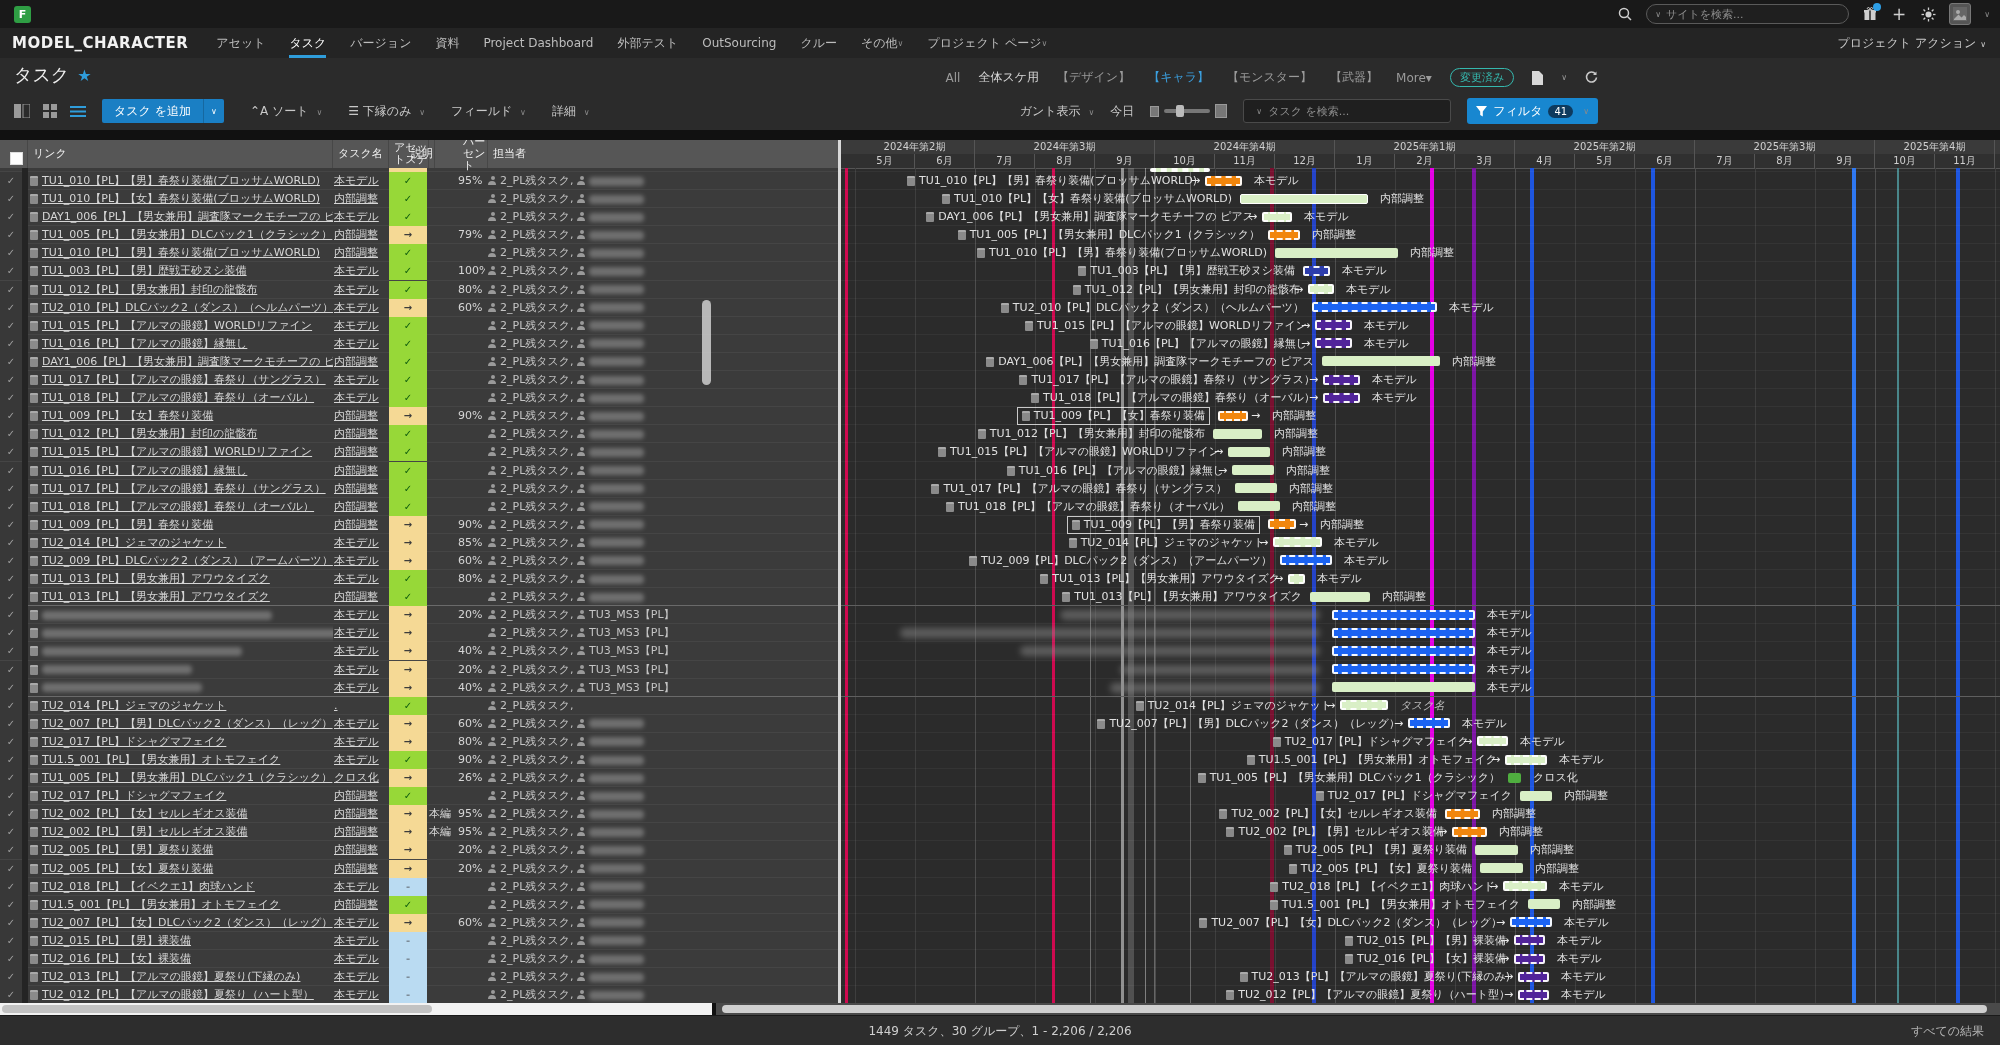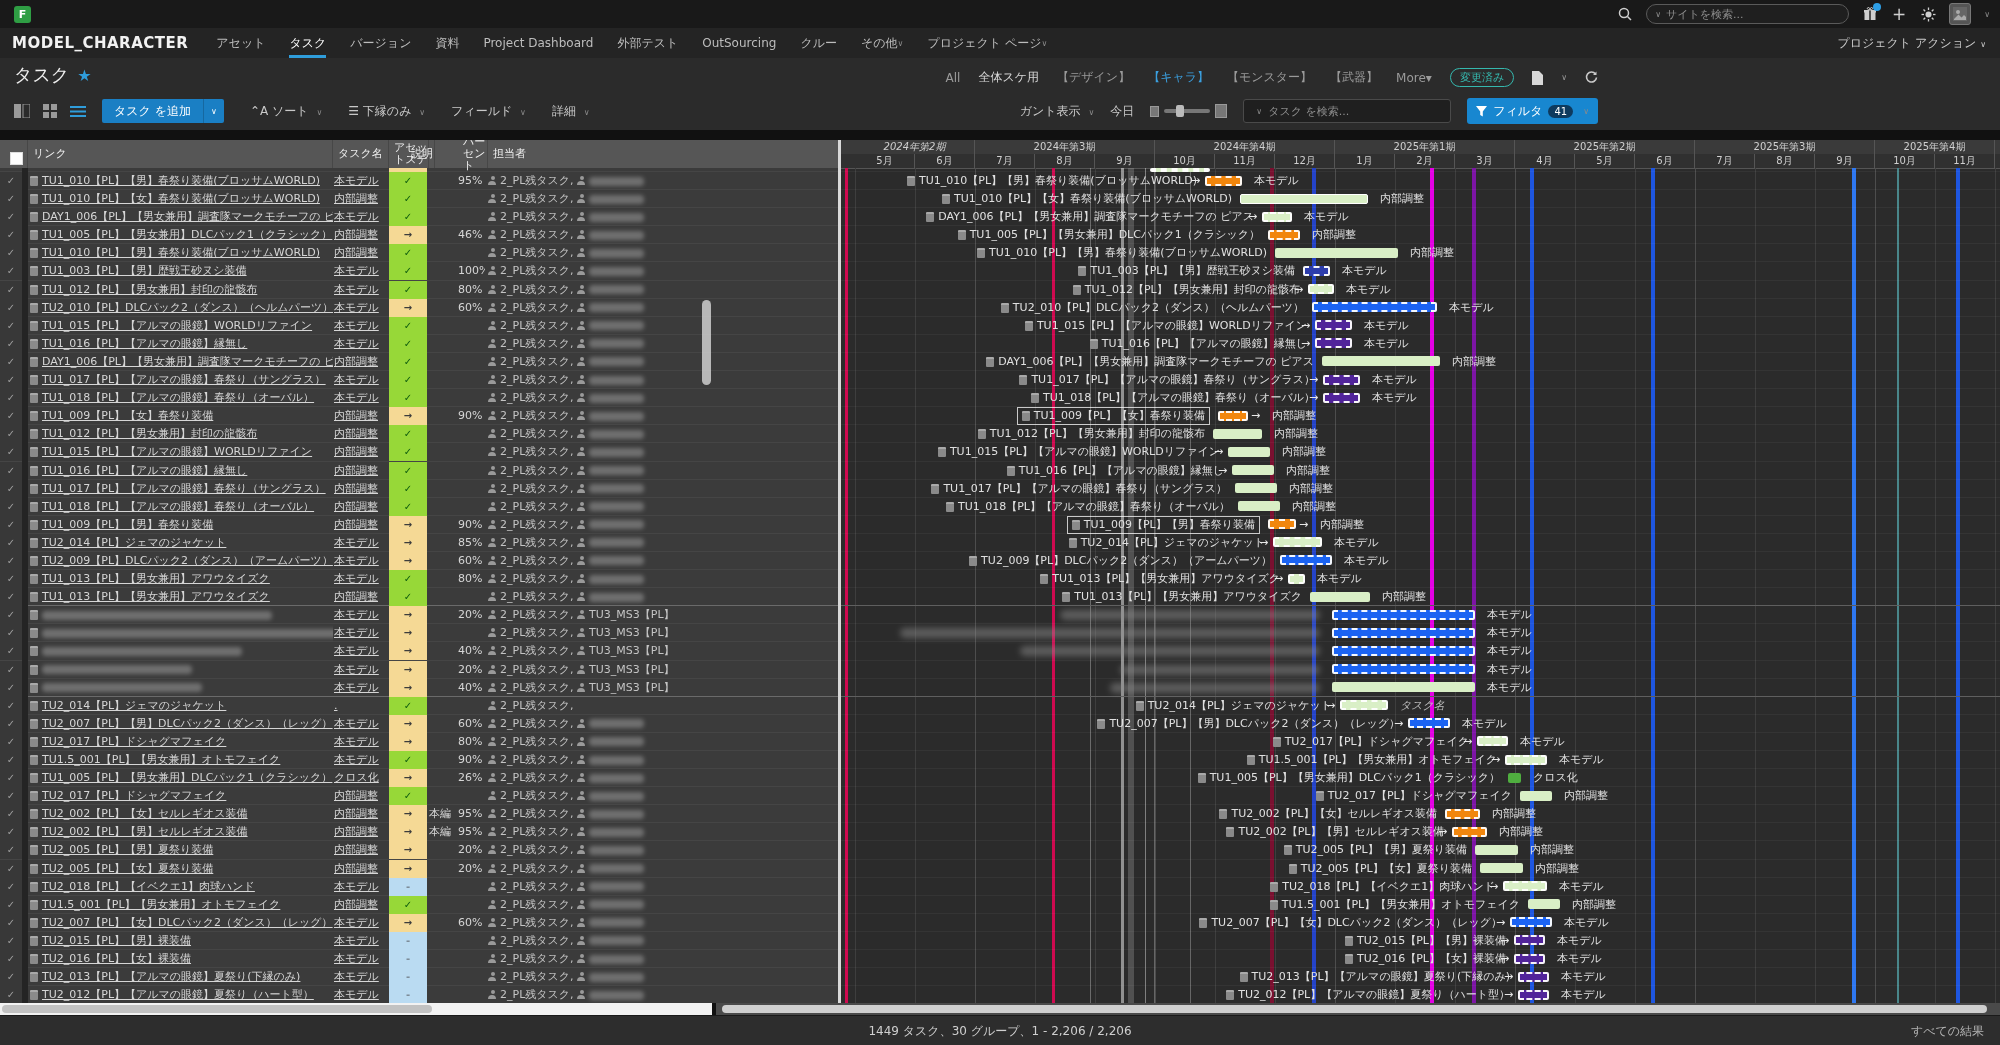--- a/index.html
+++ b/index.html
@@ -321,21 +321,21 @@
         <div class="tcell pct"></div>
         <div class="tcell asg"><span class="person"></span>2_PL残タスク, <span class="person"></span><span class="blob" style="width: 55px;"></span></div>
       </div>
       <div class="trow">
         <div class="tcell chk">✓</div>
         <div class="tcell gut"></div>
         <div class="tcell lnk"><span class="cube"></span>TU1_005【PL】【男女兼用】DLCパック1（クラシック）</div>
         <div class="tcell tsk">内部調整</div>
         <div class="tcell sta a">→</div>
         <div class="tcell dsc"></div>
-        <div class="tcell pct">46%</div>
+        <div class="tcell pct">79%</div>
         <div class="tcell asg"><span class="person"></span>2_PL残タスク, <span class="person"></span><span class="blob" style="width: 55px;"></span></div>
       </div>
       <div class="trow">
         <div class="tcell chk">✓</div>
         <div class="tcell gut"></div>
         <div class="tcell lnk"><span class="cube"></span>TU1_010【PL】【男】春祭り装備(ブロッサムWORLD)</div>
         <div class="tcell tsk">内部調整</div>
         <div class="tcell sta c">✓</div>
         <div class="tcell dsc"></div>
         <div class="tcell pct"></div>
@@ -751,21 +751,21 @@
         <div class="tcell pct"></div>
         <div class="tcell asg"><span class="person"></span>2_PL残タスク, <span class="person"></span><span class="blob" style="width: 55px;"></span></div>
       </div>
     </div>
 </div>
 <div id="vscroll-pill"></div>
 <div id="divider"></div>
 
 <div id="ganttpane">
   <div id="gq">
-      <div class="qcell" style="left: 14px; width: 120px; font-style: italic;">2024年第2期</div>
+      <div class="qcell" style="left: 14px; width: 120px;">2024年第2期</div>
       <div class="qcell" style="left: 134px; width: 180px;">2024年第3期</div>
       <div class="qcell" style="left: 314px; width: 180px;">2024年第4期</div>
       <div class="qcell" style="left: 494px; width: 180px;">2025年第1期</div>
       <div class="qcell" style="left: 674px; width: 180px;">2025年第2期</div>
       <div class="qcell" style="left: 854px; width: 180px;">2025年第3期</div>
       <div class="qcell" style="left: 1034px; width: 120px;">2025年第4期</div>
     </div>
   <div id="gm">
       <div class="mcell" style="left: 14px; width: 60px;">5月</div>
       <div class="mcell" style="left: 74px; width: 60px;">6月</div>

